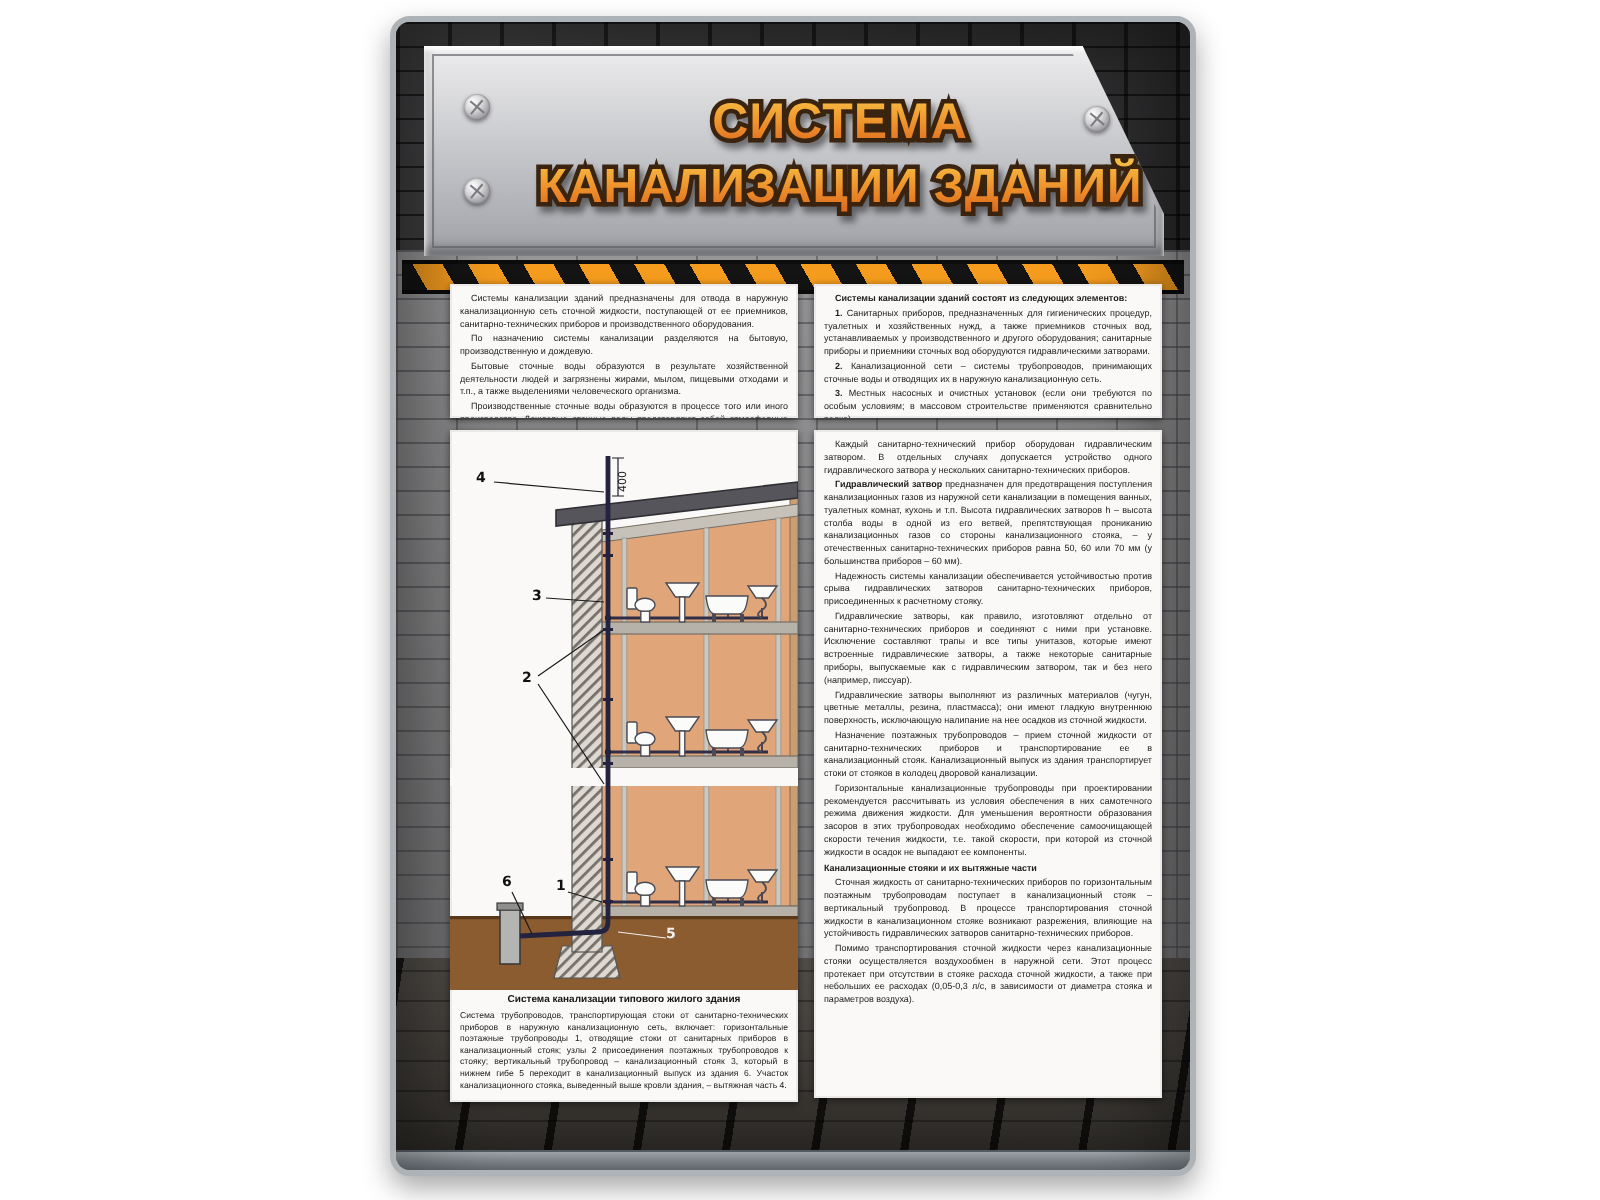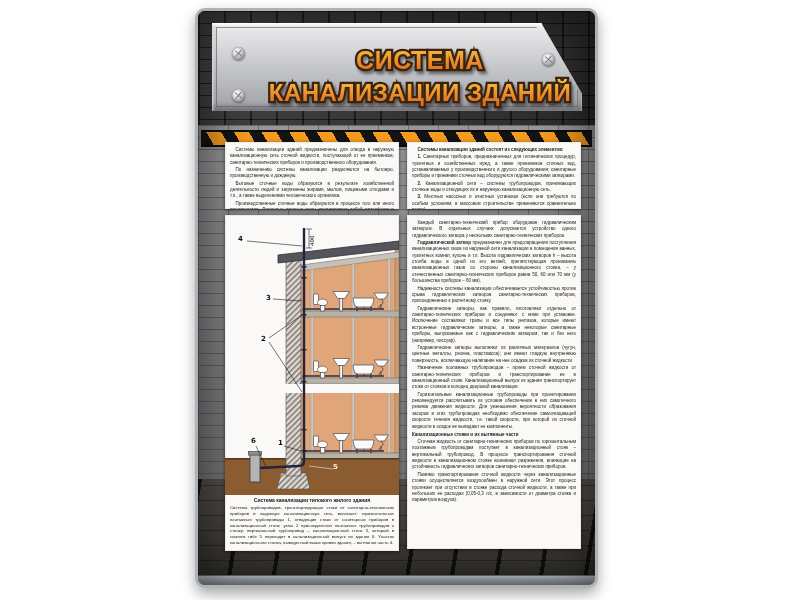--- a/index.html
+++ b/index.html
@@ -24,21 +24,21 @@
   .bg-wood{top:468px;bottom:9px;background-color:#46423d;
     background-image:repeating-linear-gradient(99deg,rgba(0,0,0,.7) 0 4px,transparent 4px 44px),
       repeating-linear-gradient(0deg,rgba(0,0,0,.3) 0 1px,transparent 1px 15px),
       linear-gradient(rgba(255,255,255,.07),rgba(0,0,0,.25));}
   .bg-sill{bottom:0;height:9px;background:linear-gradient(#d6dde2,#aab4bc 55%,#8e99a2);
     border-top:1px solid #6f7a82;}
   .vignette{position:absolute;inset:0;z-index:3;pointer-events:none;
     box-shadow:inset 0 0 46px 10px rgba(0,0,0,.5);}
 
   
-  .plate{position:absolute;left:14px;top:12px;width:370px;height:88px;z-index:5;
+  .plate{position:absolute;left:14px;top:12px;width:370px;height:105px;z-index:5;
     background:linear-gradient(180deg,#ededee,#c2c3c7 55%,#a0a1a7);
     clip-path:polygon(0 0,89% 0,100% 80%,100% 100%,0 100%);
     box-shadow:inset 0 2px 2px #ffffff, inset 0 -4px 6px rgba(0,0,0,.35), inset 2px 0 2px rgba(255,255,255,.6);}
   .plate-inner{position:absolute;inset:4px;border:1px solid rgba(95,95,102,.65);
     clip-path:polygon(0 0,88.5% 0,100% 79%,100% 100%,0 100%);}
   .screw{position:absolute;width:13px;height:13px;border-radius:50%;
     background:radial-gradient(circle at 35% 30%,#ffffff,#d2d2d4 40%,#96969c 75%,#6d6d73);
     box-shadow:0 1px 2px rgba(0,0,0,.45), inset 0 0 1px #555;}
   .screw::before,.screw::after{content:"";position:absolute;left:2px;right:2px;top:6px;height:1.4px;
     background:#7b7b80;}

